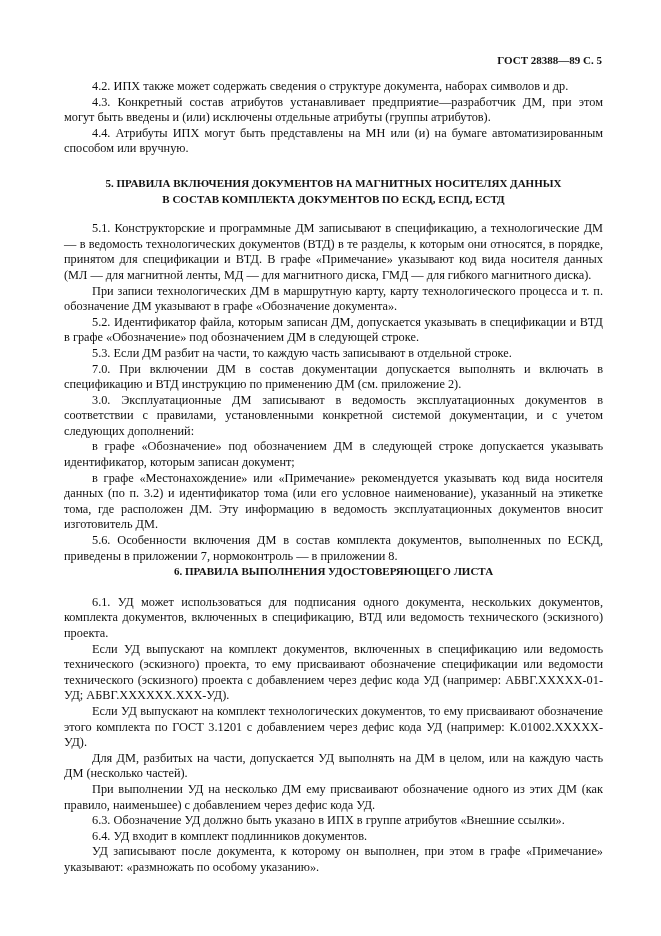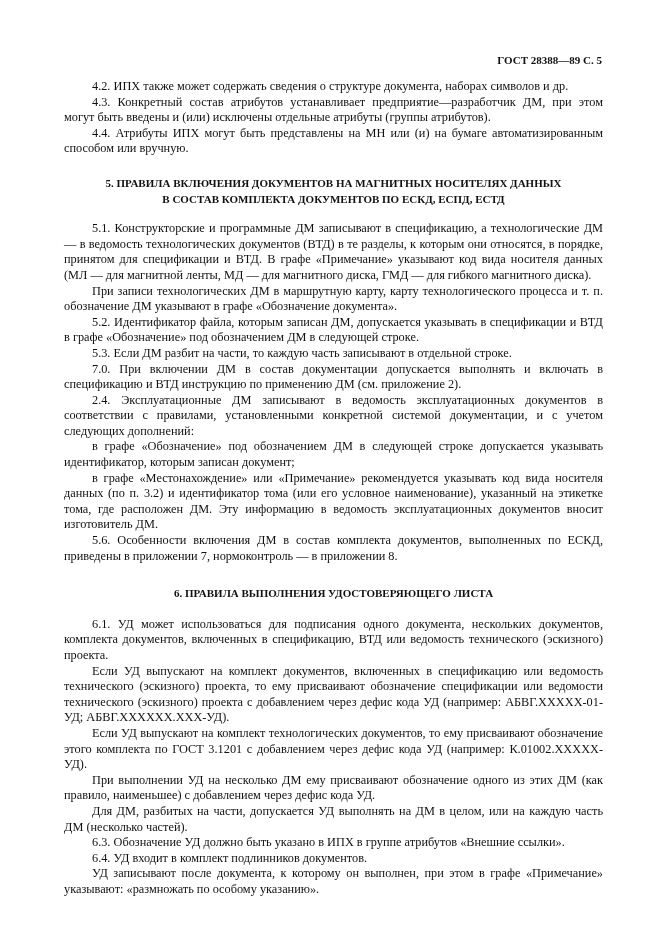--- a/index.html
+++ b/index.html
@@ -3,21 +3,21 @@
 <meta charset="utf-8">
 <style>
   html, body { margin: 0; padding: 0; background: #ffffff; }
   body { width: 661px; height: 936px; position: relative; overflow: hidden;
          font-family: "Liberation Serif", "DejaVu Serif", serif; color: #111; }
   .header { position: absolute; right: 59px; top: 54px; font-weight: bold; font-size: 11px; }
   .body-text { position: absolute; left: 64px; top: 79px; width: 539px; font-size: 12.3px; line-height: 15.6px; }
   p { margin: 0; text-align: justify; text-indent: 28px; }
   h2 { margin: 0; font-size: 11px; font-weight: bold; text-align: center; line-height: 15.6px; }
   .sec5 { margin-top: 19px; margin-bottom: 14px; }
-  .sec6 { margin-top: 22px; margin-bottom: 15px; }
+  .sec6 { margin-bottom: 15px; }
 </style>
 </head>
 <body>
 
 <div class="header">ГОСТ 28388—89 С. 5</div>
 
 <div class="body-text">
   <div>
     <p>4.2. ИПХ также может содержать сведения о структуре документа, наборах символов и др.</p>
     <p>4.3. Конкретный состав атрибутов устанавливает предприятие—разработчик ДМ, при этом могут быть введены и (или) исключены отдельные атрибуты (группы атрибутов).</p>
@@ -28,33 +28,33 @@
     <h2>5. ПРАВИЛА ВКЛЮЧЕНИЯ ДОКУМЕНТОВ НА МАГНИТНЫХ НОСИТЕЛЯХ ДАННЫХ</h2>
     <h2>В СОСТАВ КОМПЛЕКТА ДОКУМЕНТОВ ПО ЕСКД, ЕСПД, ЕСТД</h2>
   </div>
 
   <div>
     <p>5.1. Конструкторские и программные ДМ записывают в спецификацию, а технологические ДМ — в ведомость технологических документов (ВТД) в те разделы, к которым они относятся, в порядке, принятом для спецификации и ВТД. В графе «Примечание» указывают код вида носителя данных (МЛ — для магнитной ленты, МД — для магнитного диска, ГМД — для гибкого магнитного диска).</p>
     <p>При записи технологических ДМ в маршрутную карту, карту технологического процесса и т. п. обозначение ДМ указывают в графе «Обозначение документа».</p>
     <p>5.2. Идентификатор файла, которым записан ДМ, допускается указывать в спецификации и ВТД в графе «Обозначение» под обозначением ДМ в следующей строке.</p>
     <p>5.3. Если ДМ разбит на части, то каждую часть записывают в отдельной строке.</p>
     <p>7.0. При включении ДМ в состав документации допускается выполнять и включать в спецификацию и ВТД инструкцию по применению ДМ (см. приложение 2).</p>
-    <p>2.4. Эксплуатационные ДМ записывают в ведомость эксплуатационных документов в соответствии с правилами, установленными конкретной системой документации, и с учетом следующих дополнений:</p>
+    <p>3.0. Эксплуатационные ДМ записывают в ведомость эксплуатационных документов в соответствии с правилами, установленными конкретной системой документации, и с учетом следующих дополнений:</p>
     <p>в графе «Обозначение» под обозначением ДМ в следующей строке допускается указывать идентификатор, которым записан документ;</p>
     <p>в графе «Местонахождение» или «Примечание» рекомендуется указывать код вида носителя данных (по п. 3.2) и идентификатор тома (или его условное наименование), указанный на этикетке тома, где расположен ДМ. Эту информацию в ведомость эксплуатационных документов вносит изготовитель ДМ.</p>
     <p>5.6. Особенности включения ДМ в состав комплекта документов, выполненных по ЕСКД, приведены в приложении 7, нормоконтроль — в приложении 8.</p>
   </div>
 
   <div class="sec6">
     <h2>6. ПРАВИЛА ВЫПОЛНЕНИЯ УДОСТОВЕРЯЮЩЕГО ЛИСТА</h2>
   </div>
 
   <div>
     <p>6.1. УД может использоваться для подписания одного документа, нескольких документов, комплекта документов, включенных в спецификацию, ВТД или ведомость технического (эскизного) проекта.</p>
     <p>Если УД выпускают на комплект документов, включенных в спецификацию или ведомость технического (эскизного) проекта, то ему присваивают обозначение спецификации или ведомости технического (эскизного) проекта с добавлением через дефис кода УД (например: АБВГ.XXXXX-01-УД; АБВГ.XXXXXX.XXX-УД).</p>
     <p>Если УД выпускают на комплект технологических документов, то ему присваивают обозначение этого комплекта по ГОСТ 3.1201 с добавлением через дефис кода УД (например: К.01002.XXXXX-УД).</p>
+    <p>Для ДМ, разбитых на части, допускается УД выполнять на ДМ в целом, или на каждую часть ДМ (несколько частей).</p>
     <p>При выполнении УД на несколько ДМ ему присваивают обозначение одного из этих ДМ (как правило, наименьшее) с добавлением через дефис кода УД.</p>
-    <p>Для ДМ, разбитых на части, допускается УД выполнять на ДМ в целом, или на каждую часть ДМ (несколько частей).</p>
     <p>6.3. Обозначение УД должно быть указано в ИПХ в группе атрибутов «Внешние ссылки».</p>
     <p>6.4. УД входит в комплект подлинников документов.</p>
     <p>УД записывают после документа, к которому он выполнен, при этом в графе «Примечание» указывают: «размножать по особому указанию».</p>
   </div>
 </div>
 
 </body></html>

